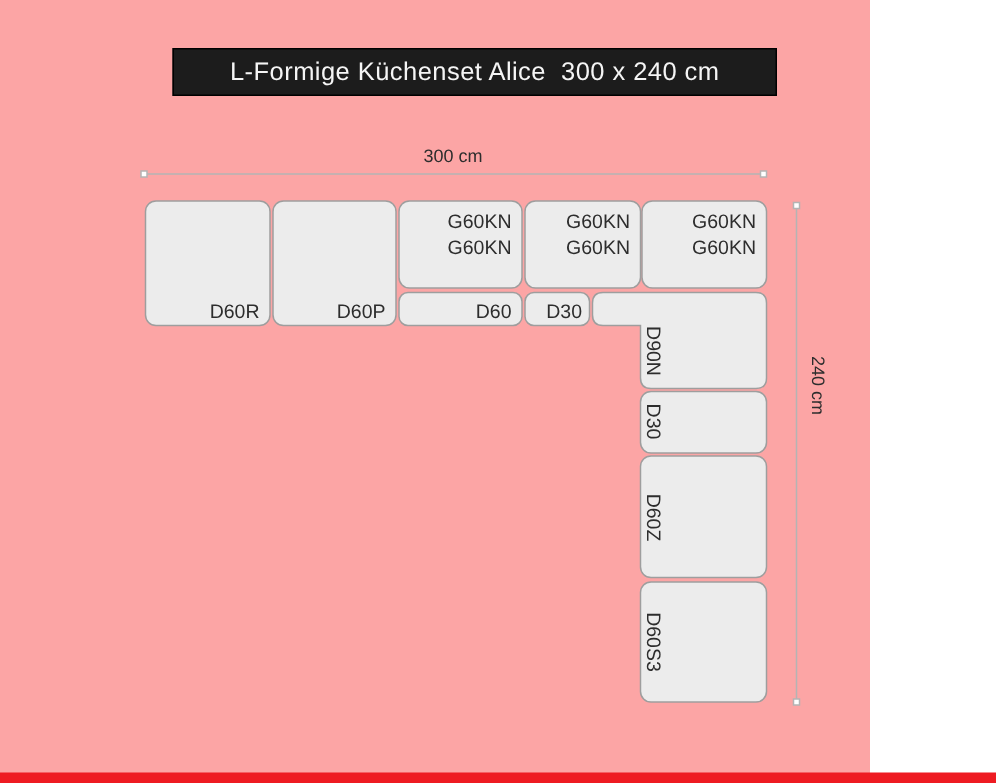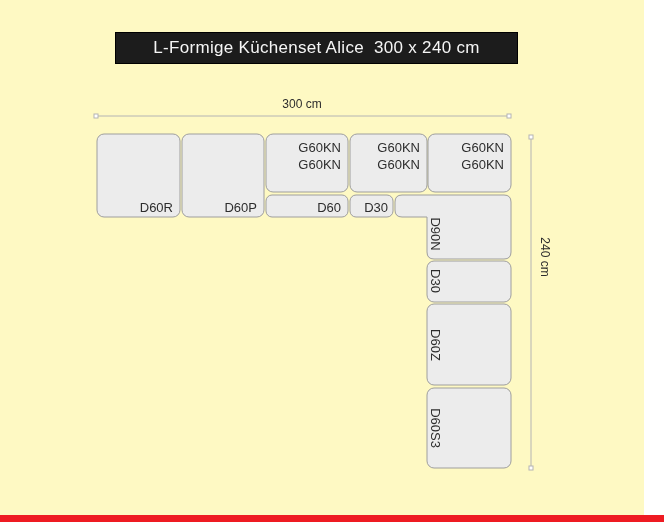--- a/index.html
+++ b/index.html
@@ -2,21 +2,21 @@
 <html style="--banner_bg: #1c1c1c; --banner_text: #f5f5f5; --box_fill: #ececec; --box_stroke: #9e9e9e; --label_color: #2d2d2d; --dim_line: #b4b4b4; --red_bar: #ee1b22;"><head>
 <meta charset="utf-8">
 <style>
   html, body {
     margin: 0; padding: 0;
     width: 664px; height: 522px;
     background: #ffffff;
     font-family: "Liberation Sans", sans-serif;
     overflow: hidden;
   }
-  .stage { position: relative; width: 644px; height: 522px; background: #fef9c3; }
+  .stage { position: relative; width: 580px; height: 522px; background: #fca5a5; }
 
   .banner {
     position: absolute; left: 115px; top: 32px;
     width: 403px; height: 32px;
     background: var(--banner_bg, #1c1c1c);
     border: 1px solid #000;
     box-sizing: border-box;
     display: flex; align-items: center; justify-content: center;
     color: var(--banner_text, #f5f5f5);
     font-size: 17px;

